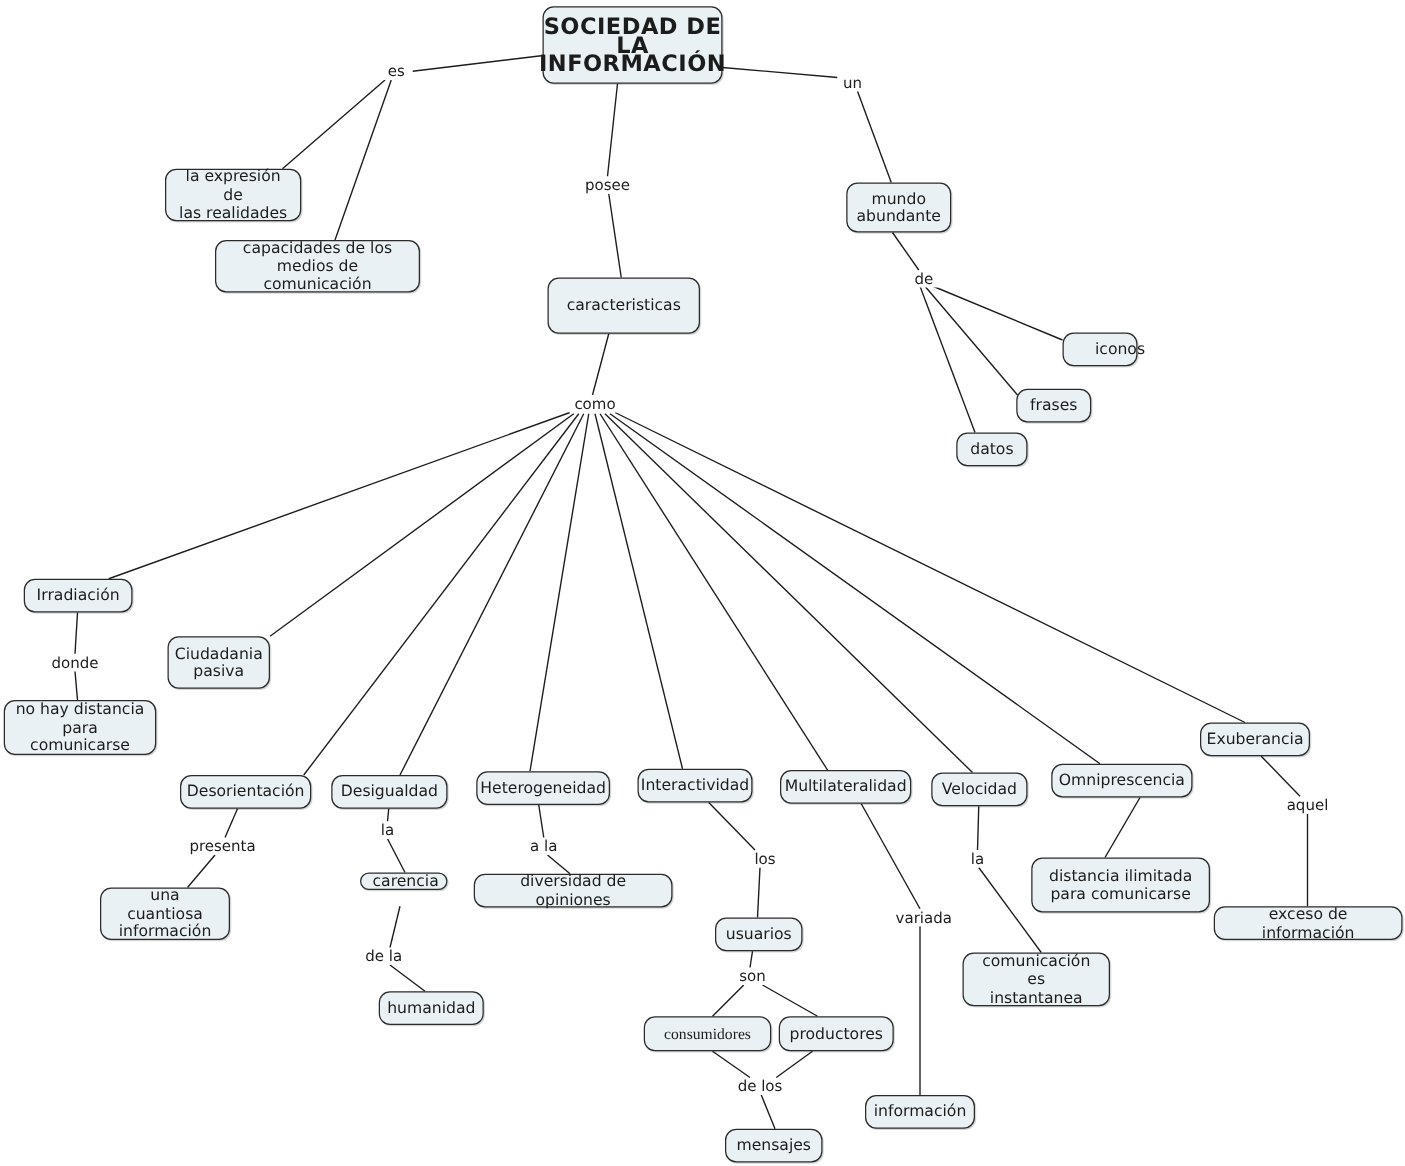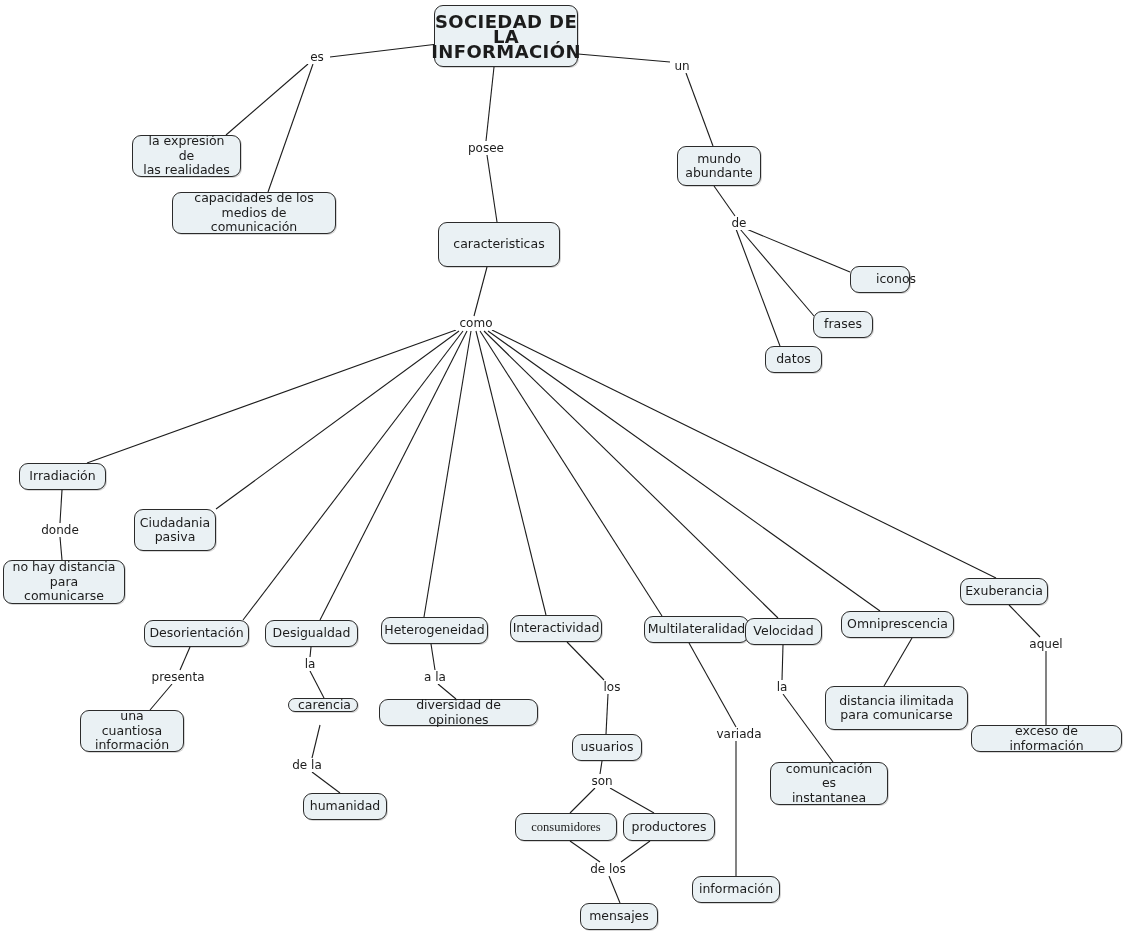--- a/index.html
+++ b/index.html
@@ -136,21 +136,21 @@
       <div class="cm-node" style="left: 265px; top: 620px; width: 93px; height: 27px;">Desigualdad</div>
       <div class="cm-node" style="left: 288px; top: 698px; width: 70px; height: 14px; padding-left: 11px;">carencia</div>
       <div class="cm-node" style="left: 303px; top: 793px; width: 84px; height: 27px;">humanidad</div>
       <div class="cm-node" style="left: 381px; top: 617px; width: 107px; height: 27px;">Heterogeneidad</div>
       <div class="cm-node" style="left: 379px; top: 699px; width: 159px; height: 27px;">diversidad de opiniones</div>
       <div class="cm-node" style="left: 510px; top: 615px; width: 92px; height: 27px;">Interactividad</div>
       <div class="cm-node" style="left: 572px; top: 734px; width: 70px; height: 27px;">usuarios</div>
       <div class="cm-node" style="left: 515px; top: 813px; width: 102px; height: 28px; font-family: Liberation Serif, serif;">consumidores</div>
       <div class="cm-node" style="left: 623px; top: 813px; width: 92px; height: 28px;">productores</div>
       <div class="cm-node" style="left: 580px; top: 903px; width: 78px; height: 27px;">mensajes</div>
-      <div class="cm-node" style="left: 644px; top: 616px; width: 105px; height: 27px;">Multilateralidad</div>
+      <div class="cm-node" style="left: 624px; top: 616px; width: 105px; height: 27px;">Multilateralidad</div>
       <div class="cm-node" style="left: 692px; top: 876px; width: 88px; height: 27px;">información</div>
       <div class="cm-node" style="left: 745px; top: 618px; width: 77px; height: 27px;">Velocidad</div>
       <div class="cm-node" style="left: 770px; top: 762px; width: 118px; height: 43px;">comunicación es
 instantanea</div>
       <div class="cm-node" style="left: 841px; top: 611px; width: 113px; height: 27px;">Omniprescencia</div>
       <div class="cm-node" style="left: 825px; top: 686px; width: 143px; height: 44px;">distancia ilimitada
 para comunicarse</div>
       <div class="cm-node" style="left: 960px; top: 578px; width: 88px; height: 27px;">Exuberancia</div>
       <div class="cm-node" style="left: 971px; top: 725px; width: 151px; height: 27px;">exceso de información</div>
     </div>

